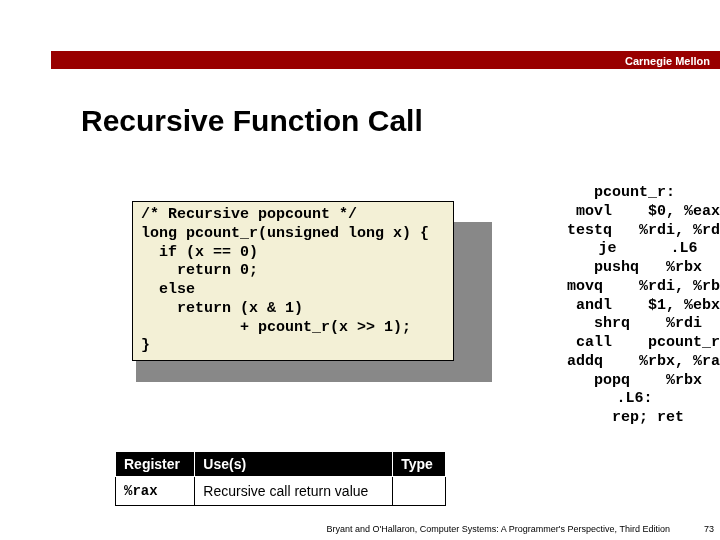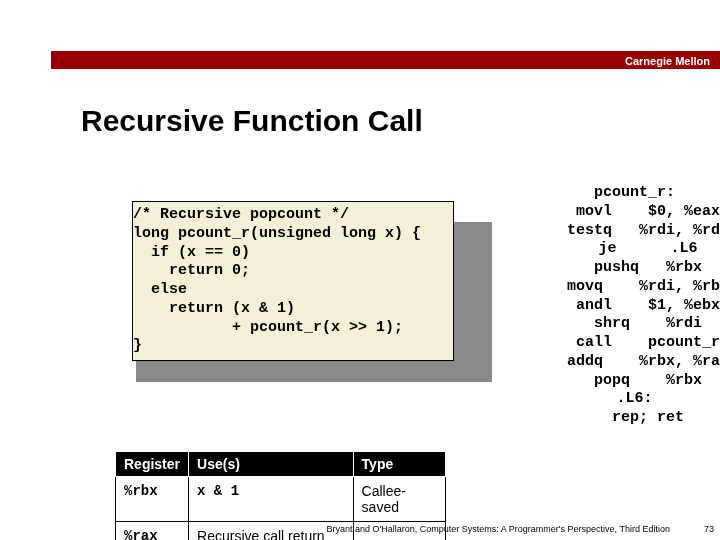--- a/index.html
+++ b/index.html
@@ -41,21 +41,21 @@
   .codebox-shadow {
     position: absolute;
     top: 4px; left: 4px;
     width: 100%; height: 100%;
     background: #888;
   }
   .codebox {
     position: relative;
     background: #f3f0d6;
     border: 1px solid #000;
-    padding: 4px 8px 4px 0;
+    padding: 4px 8px 4px 8px;
     font-family: "Courier New", monospace;
     font-size: 15px;
     font-weight: bold;
     line-height: 1.25;
     white-space: pre;
   }
   .asm {
     font-family: "Courier New", monospace;
     font-size: 15px;
     font-weight: bold;
@@ -121,25 +121,20 @@
     <table class="reg-table">
       <thead>
         <tr>
           <th>Register</th>
           <th>Use(s)</th>
           <th>Type</th>
         </tr>
       </thead>
       <tbody>
         <tr>
-          <td class="mono">%rbx</td>
-          <td class="mono">x &amp; 1</td>
-          <td>Callee-saved</td>
-        </tr>
-        <tr>
           <td class="mono">%rax</td>
           <td>Recursive call return value</td>
           <td></td>
         </tr>
       </tbody>
     </table>
   </div>
 
   <div class="asm">pcount_r:
    movl    $0, %eax

